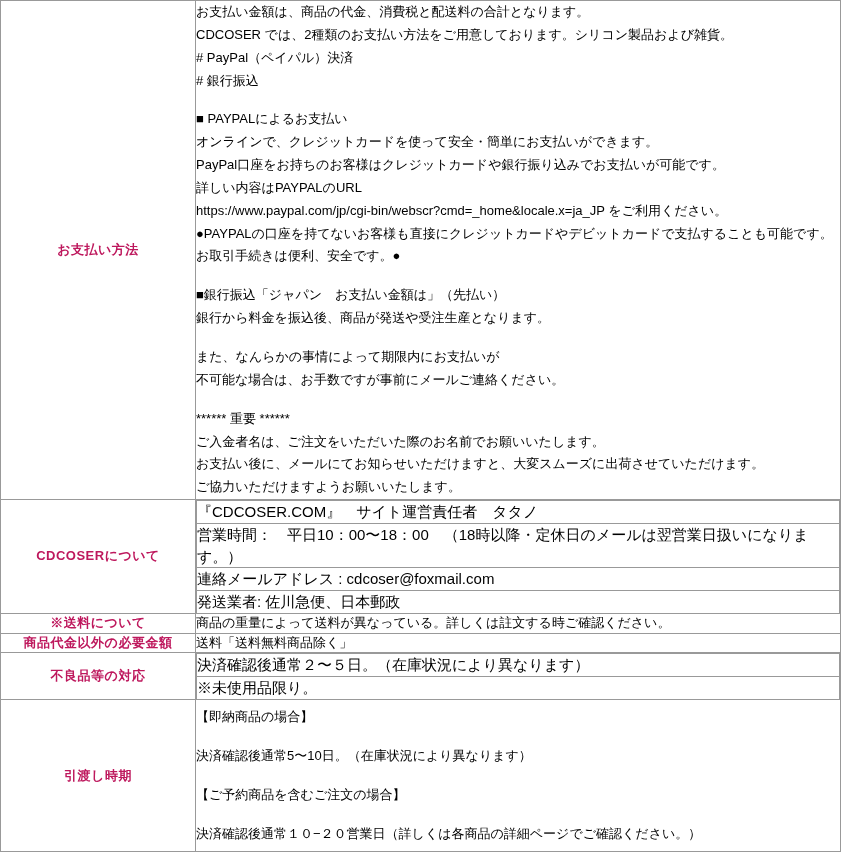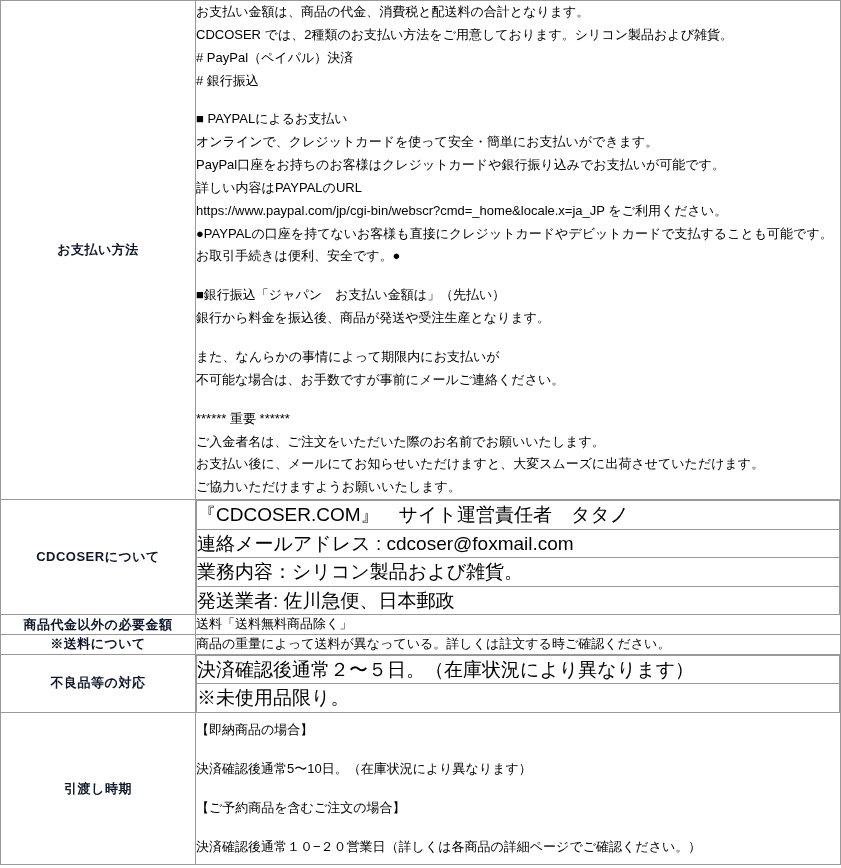--- a/index.html
+++ b/index.html
@@ -23,21 +23,21 @@
     vertical-align: middle;
     padding: 0;
   }
   td.label {
     width: 194px;
     text-align: center;
     font-weight: bold;
     font-size: 13px;
     letter-spacing: 0.5px;
     padding: 4px 2px;
-    color: #0f172a;
+    color: #be185d;
   }
   td.value {
     padding: 3px 6px;
     vertical-align: middle;
     line-height: 1.45;
   }
   td.value.top {
     vertical-align: top;
   }
   .line {
@@ -49,21 +49,21 @@
     height: 12px;
   }
   .sub-table {
     border-collapse: collapse;
     width: 100%;
   }
   .sub-table td {
     border: none;
     border-bottom: 1px solid #999999;
     padding: 4px 6px;
-    font-size: 19px;
+    font-size: 15px;
   }
   .sub-table tr:last-child td {
     border-bottom: none;
   }
   .spaced > div {
     padding: 2px 0;
   }
 </style>
 </head>
 <body>
@@ -103,44 +103,44 @@
 
     <tr>
       <td class="label">CDCOSERについて</td>
       <td class="value" style="padding:0">
         <table class="sub-table">
           <tbody>
             <tr>
                 <td class="line">『CDCOSER.COM』　サイト運営責任者　タタノ</td>
               </tr>
             <tr>
-                <td class="line">連絡メールアドレス : cdcoser@foxmail.com</td>
+                <td class="line">営業時間：　平日10：00〜18：00　（18時以降・定休日のメールは翌営業日扱いになります。）</td>
               </tr>
             <tr>
-                <td class="line">業務内容：シリコン製品および雑貨。</td>
+                <td class="line">連絡メールアドレス : cdcoser@foxmail.com</td>
               </tr>
             <tr>
                 <td class="line">発送業者: 佐川急便、日本郵政</td>
               </tr>
           </tbody>
         </table>
       </td>
     </tr>
 
     <tr>
-      <td class="label">商品代金以外の必要金額</td>
+      <td class="label">※送料について</td>
       <td class="value">
-        <div class="line">送料「送料無料商品除く」</div>
+        <div class="line">商品の重量によって送料が異なっている。詳しくは註文する時ご確認ください。</div>
       </td>
     </tr>
 
     <tr>
-      <td class="label">※送料について</td>
+      <td class="label">商品代金以外の必要金額</td>
       <td class="value">
-        <div class="line">商品の重量によって送料が異なっている。詳しくは註文する時ご確認ください。</div>
+        <div class="line">送料「送料無料商品除く」</div>
       </td>
     </tr>
 
     <tr>
       <td class="label">不良品等の対応</td>
       <td class="value" style="padding:0">
         <table class="sub-table">
           <tbody>
             <tr>
                 <td class="line">決済確認後通常２〜５日。（在庫状況により異なります）</td>

